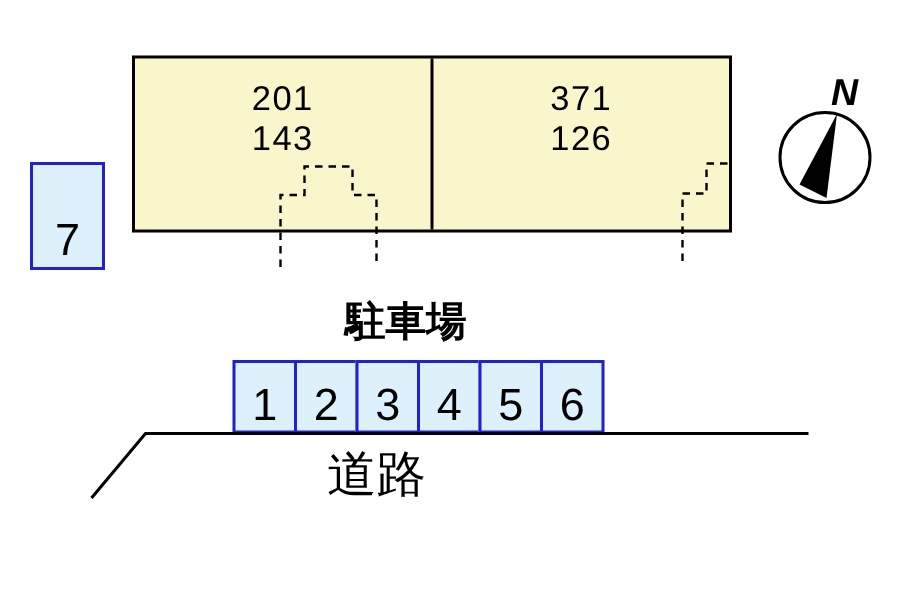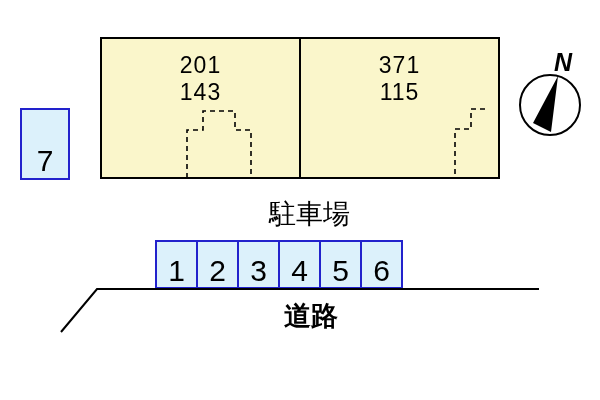--- a/index.html
+++ b/index.html
@@ -13,21 +13,21 @@
     height: 400px;
     background: #ffffff;
     font-family: "Liberation Sans", "DejaVu Sans", sans-serif;
     color: #000000;
     overflow: hidden;
   }
   .abs { position: absolute; box-sizing: border-box; }
 
   
   #building {
-    left: 100px; top: 37px; width: 400px; height: 142px;
+    left: 88px; top: 37px; width: 400px; height: 118px;
     background: var(--building-fill, #FAF6CB);
     border: 2px solid var(--line-color, #000000);
     display: flex;
   }
   .unit {
     flex: 1 1 0;
     text-align: center;
     padding-top: 13px;
     font-size: 23px;
     line-height: 27px;
@@ -56,27 +56,27 @@
     margin-left: -2px;
     display: flex; align-items: flex-end; justify-content: center;
     font-size: 30px; line-height: 1;
     padding-bottom: 1px;
   }
   .pspace:first-child { margin-left: 0; }
 
   
   #parking-label {
     left: 230px; top: 199px; width: 120px;
-    text-align: right;
-    font-size: 27px; line-height: 30px;
+    text-align: left;
+    font-size: 27px; line-height: 30px; font-weight: bold;
   }
   #road-label {
     left: 218px; top: 301px; width: 120px;
-    text-align: right;
-    font-size: 27px; line-height: 30px; font-weight: bold;
+    text-align: left;
+    font-size: 33px; line-height: 30px;
   }
   #north-label {
     left: 548px; top: 49px; width: 30px;
     text-align: center;
     font-size: 25px; line-height: 26px;
     font-style: italic;
     font-weight: bold;
   }
 
   
@@ -94,21 +94,21 @@
     <span>7</span>
   </div>
 
   <div id="building" class="abs">
     <div class="unit">
       <div>201</div>
       <div>143</div>
     </div>
     <div class="unit">
       <div>371</div>
-      <div>115</div>
+      <div>126</div>
     </div>
   </div>
 
   <div id="parking-label" class="abs">駐車場</div>
 
   <div id="parking-row" class="abs">
     <div class="pspace">
       <span>1</span>
     </div>
     <div class="pspace">

